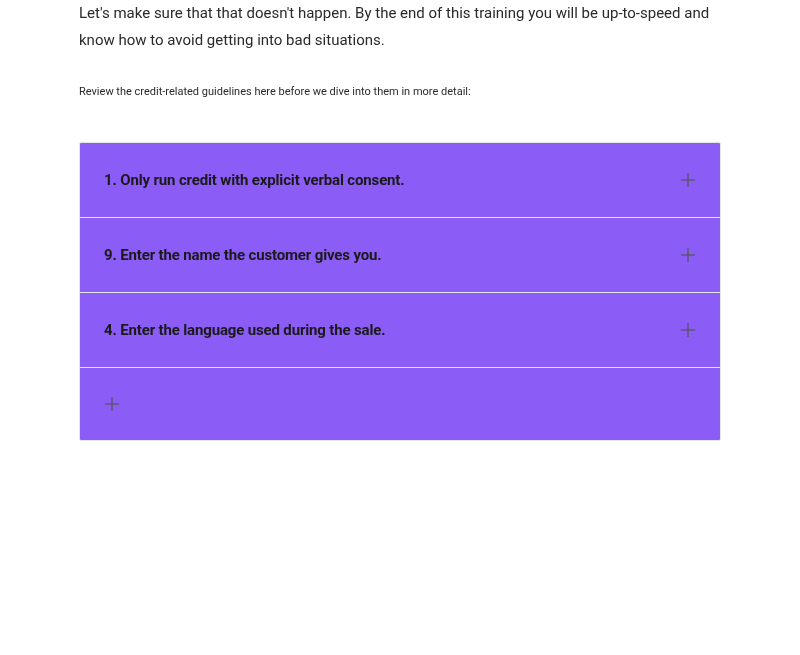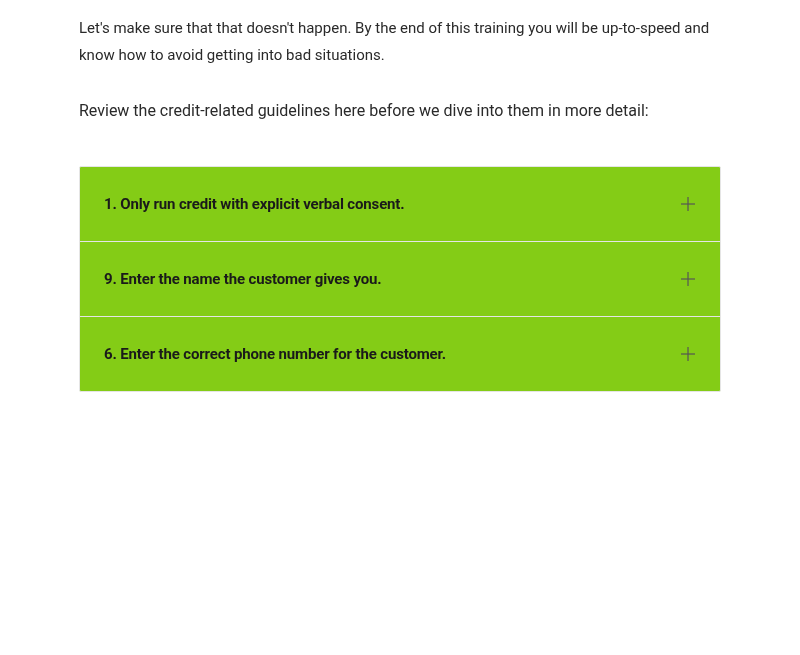--- a/index.html
+++ b/index.html
@@ -15,33 +15,32 @@
       height: 655px;
       overflow: hidden;
     }
     .content-wrapper {
       padding: 0 79px;
     }
     .intro-text {
       font-size: 15px;
       line-height: 1.8;
       color: #2a2a2a;
-      margin-top: 15px;
       margin-bottom: 28px;
     }
     .review-text {
-      font-size: 16px;
+      font-size: 11px;
       line-height: 1.8;
       color: #2a2a2a;
       margin-bottom: 40px;
     }
     .accordion-container {
       border: 1px solid #e5e5e5;
       border-radius: 2px;
-      background: #84cc16;
+      background: #8b5cf6;
     }
     .accordion-item {
       display: flex;
       align-items: center;
       justify-content: space-between;
       padding: 28px 24px;
       border-bottom: 1px solid #e5e5e5;
       cursor: pointer;
     }
     .accordion-item:last-child {
@@ -89,24 +88,32 @@
       <span class="accordion-title">9. Enter the name the customer gives you.</span>
       <span class="expand-icon">
         <svg viewBox="0 0 14 14">
             <line x1="7" y1="0" x2="7" y2="14" stroke="#555" stroke-width="1.2"></line>
             <line x1="0" y1="7" x2="14" y2="7" stroke="#555" stroke-width="1.2"></line>
           </svg>
       </span>
     </div>
 
 
+    <div class="accordion-item">
+      <span class="accordion-title">4. Enter the language used during the sale.</span>
+      <span class="expand-icon">
+        <svg viewBox="0 0 14 14">
+            <line x1="7" y1="0" x2="7" y2="14" stroke="#555" stroke-width="1.2"></line>
+            <line x1="0" y1="7" x2="14" y2="7" stroke="#555" stroke-width="1.2"></line>
+          </svg>
+      </span>
+    </div>
 
 
     <div class="accordion-item">
-      <span class="accordion-title">6. Enter the correct phone number for the customer.</span>
       <span class="expand-icon">
         <svg viewBox="0 0 14 14">
             <line x1="7" y1="0" x2="7" y2="14" stroke="#555" stroke-width="1.2"></line>
             <line x1="0" y1="7" x2="14" y2="7" stroke="#555" stroke-width="1.2"></line>
           </svg>
       </span>
     </div>
 
   </div>
 </div>

